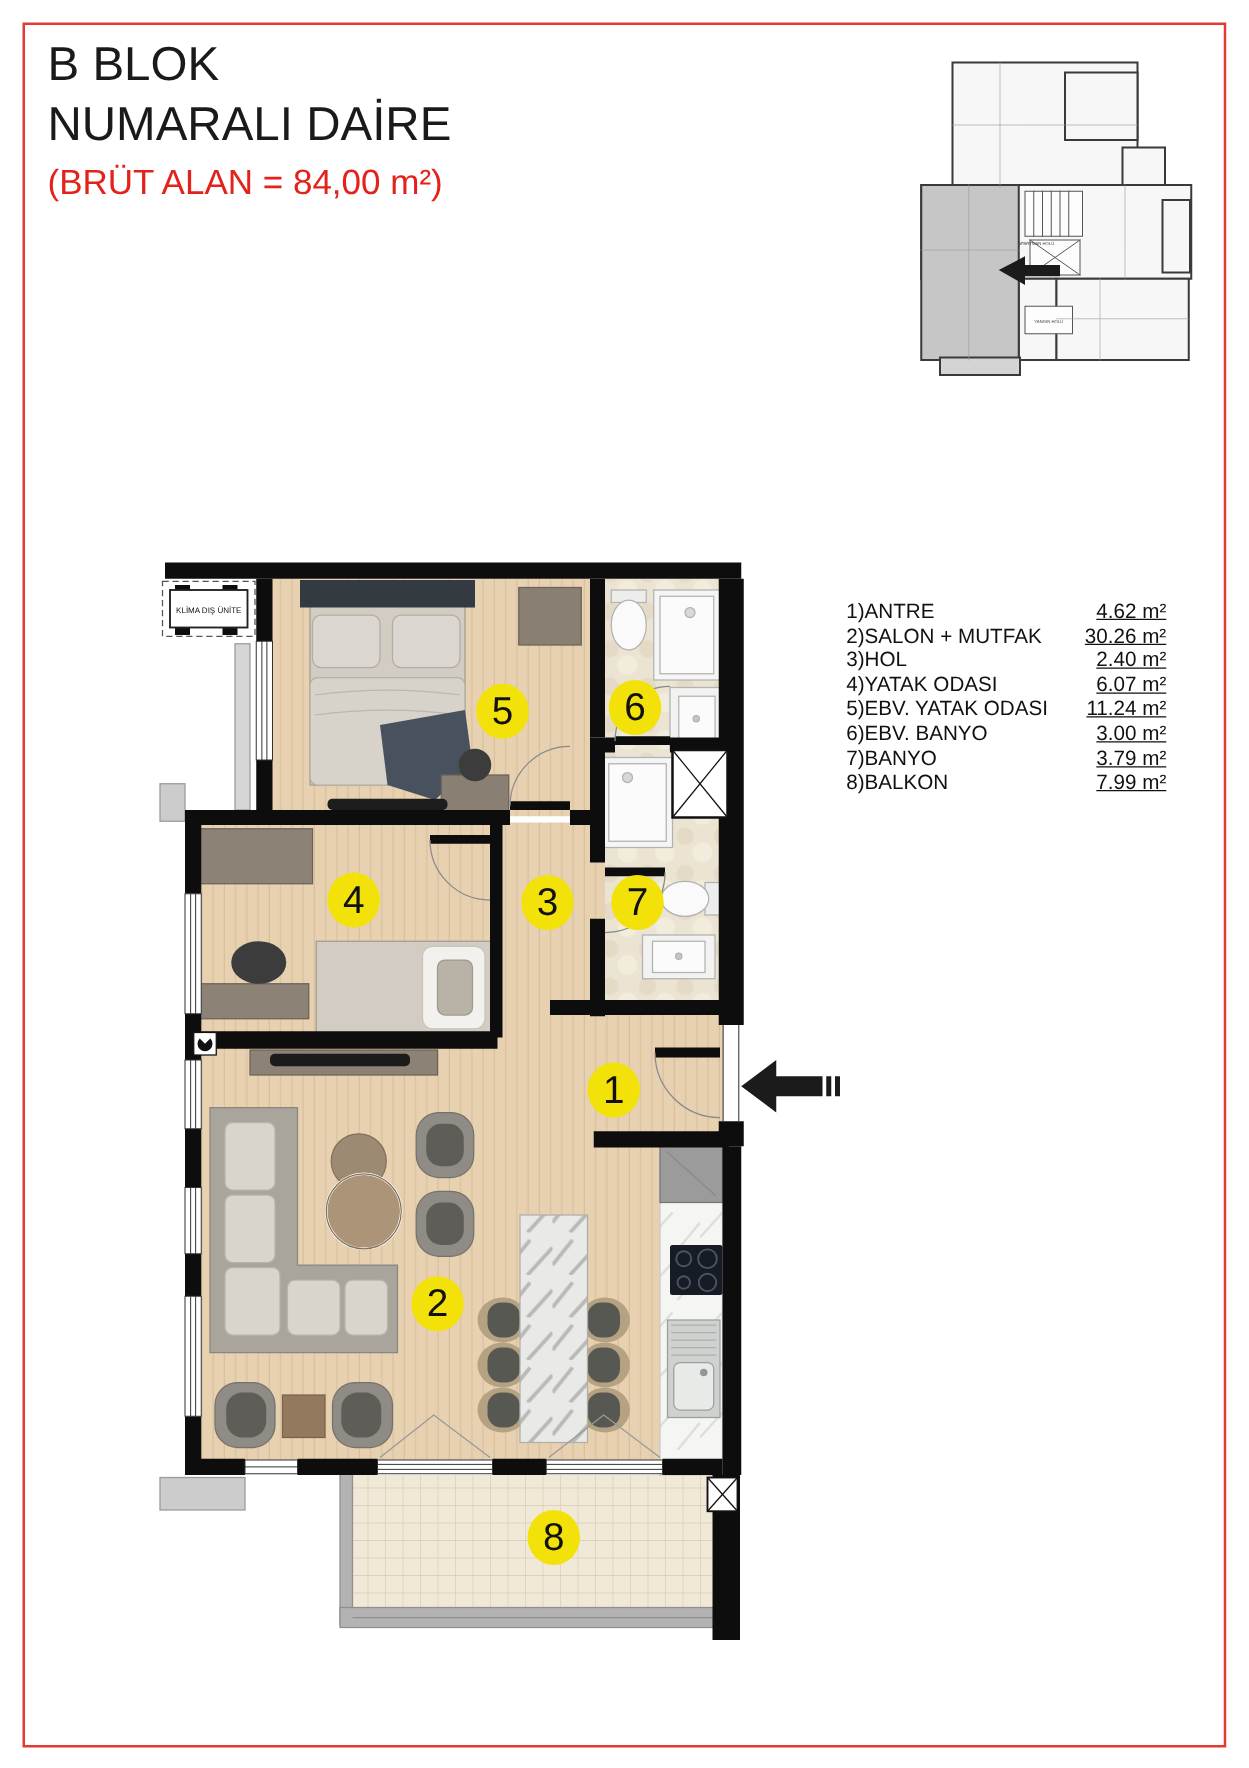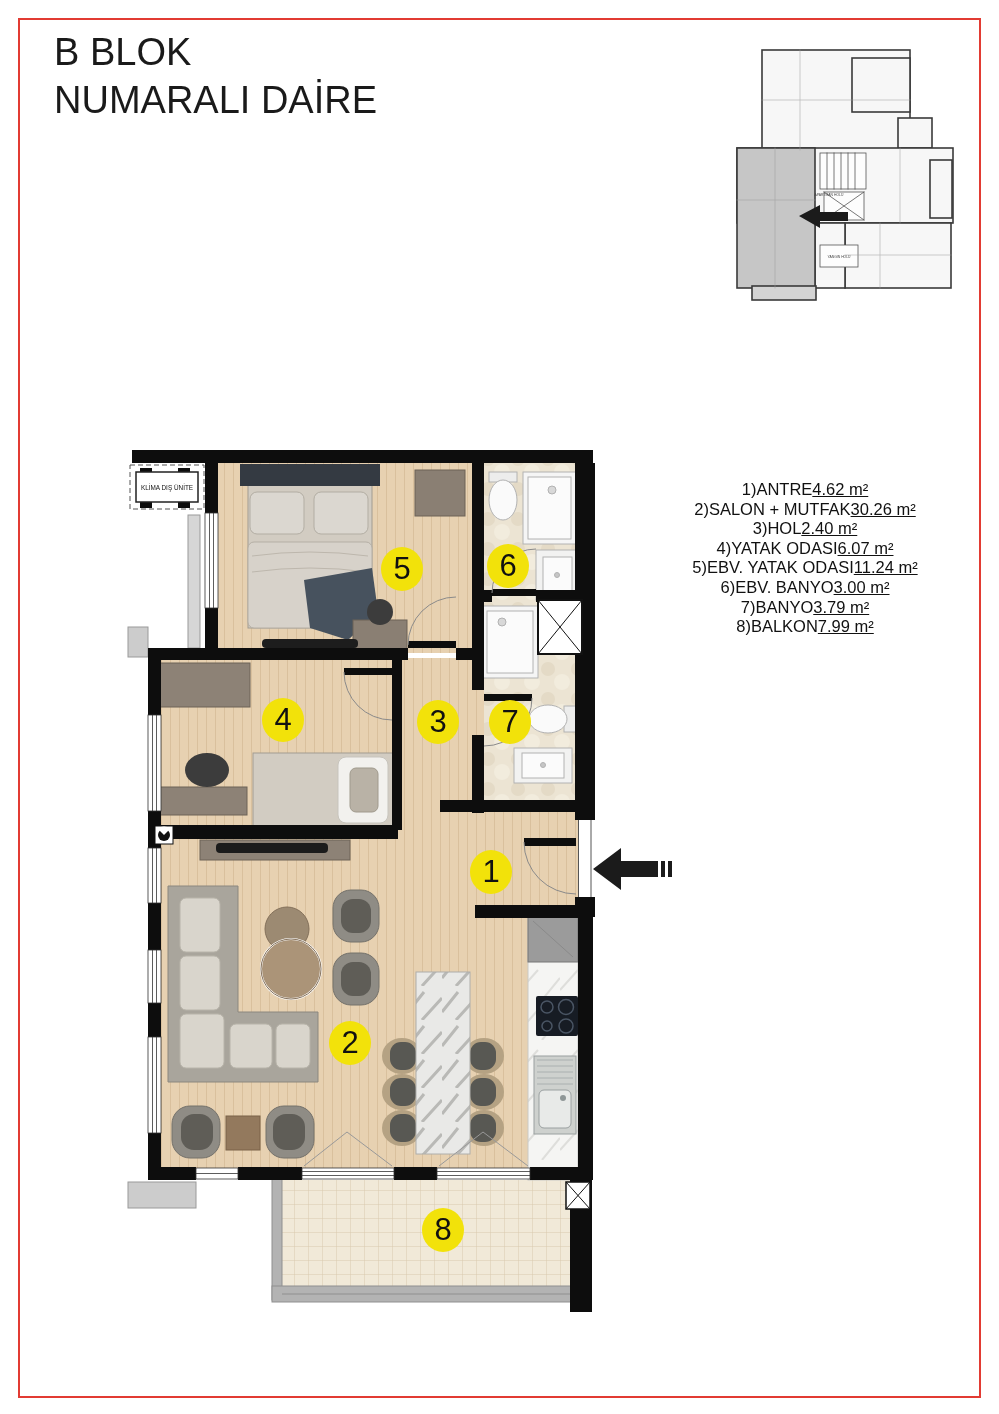--- a/index.html
+++ b/index.html
@@ -1,42 +1,43 @@
 <!DOCTYPE html>
 <html><head>
 <meta charset="utf-8">
 <style>
   html,body{margin:0;padding:0;background:#fff;}
   .page{position:relative;width:999px;height:1414px;background:#fff;overflow:hidden;
         font-family:"Liberation Sans", sans-serif;}
   .red-frame{position:absolute;left:18px;top:18px;width:959px;height:1376px;
              border:2px solid #e23b33;pointer-events:none;}
-  .title-block{position:absolute;left:38px;top:28px;color:#1a1a1a;margin-left:16px;}
+  .title-block{position:absolute;left:38px;top:28px;color:#1a1a1a;}
   .title-line{font-size:38px;line-height:48px;white-space:nowrap;}
   .area-note{font-size:28px;line-height:36px;margin-top:4px;color:#e3231b;white-space:nowrap;}
   .legend{position:absolute;left:677px;top:480px;width:256px;font-size:16.5px;color:#111;}
-  .legend-row{display:flex;justify-content:center;line-height:19.6px;white-space:nowrap;}
+  .legend-row{display:flex;justify-content:space-between;line-height:19.6px;white-space:nowrap;}
   .legend-label{text-align:left;}
   .legend-value{text-align:right;text-decoration:underline;}
   .plan-svg{position:absolute;left:0;top:0;}
   .markers{position:absolute;left:0;top:0;width:999px;height:1414px;pointer-events:none;}
   .room-marker{position:absolute;width:42px;height:44px;border-radius:50%;
                display:flex;align-items:center;justify-content:center;
                font-size:31px;color:#111;}
 </style>
 </head>
 <body>
 
 <div class="page">
 
   <div class="red-frame"></div>
 
   <div class="title-block">
     <div class="title-line">B BLOK</div>
     <div class="title-line">NUMARALI DAİRE</div>
+    <div class="area-note">(BRÜT ALAN = 84,00 m²)</div>
   </div>
 
   <div class="legend">
     <div>
         <div class="legend-row">
           <span class="legend-label">1)ANTRE</span>
           <span class="legend-value">4.62 m²</span>
         </div>
         <div class="legend-row">
           <span class="legend-label">2)SALON + MUTFAK</span>

